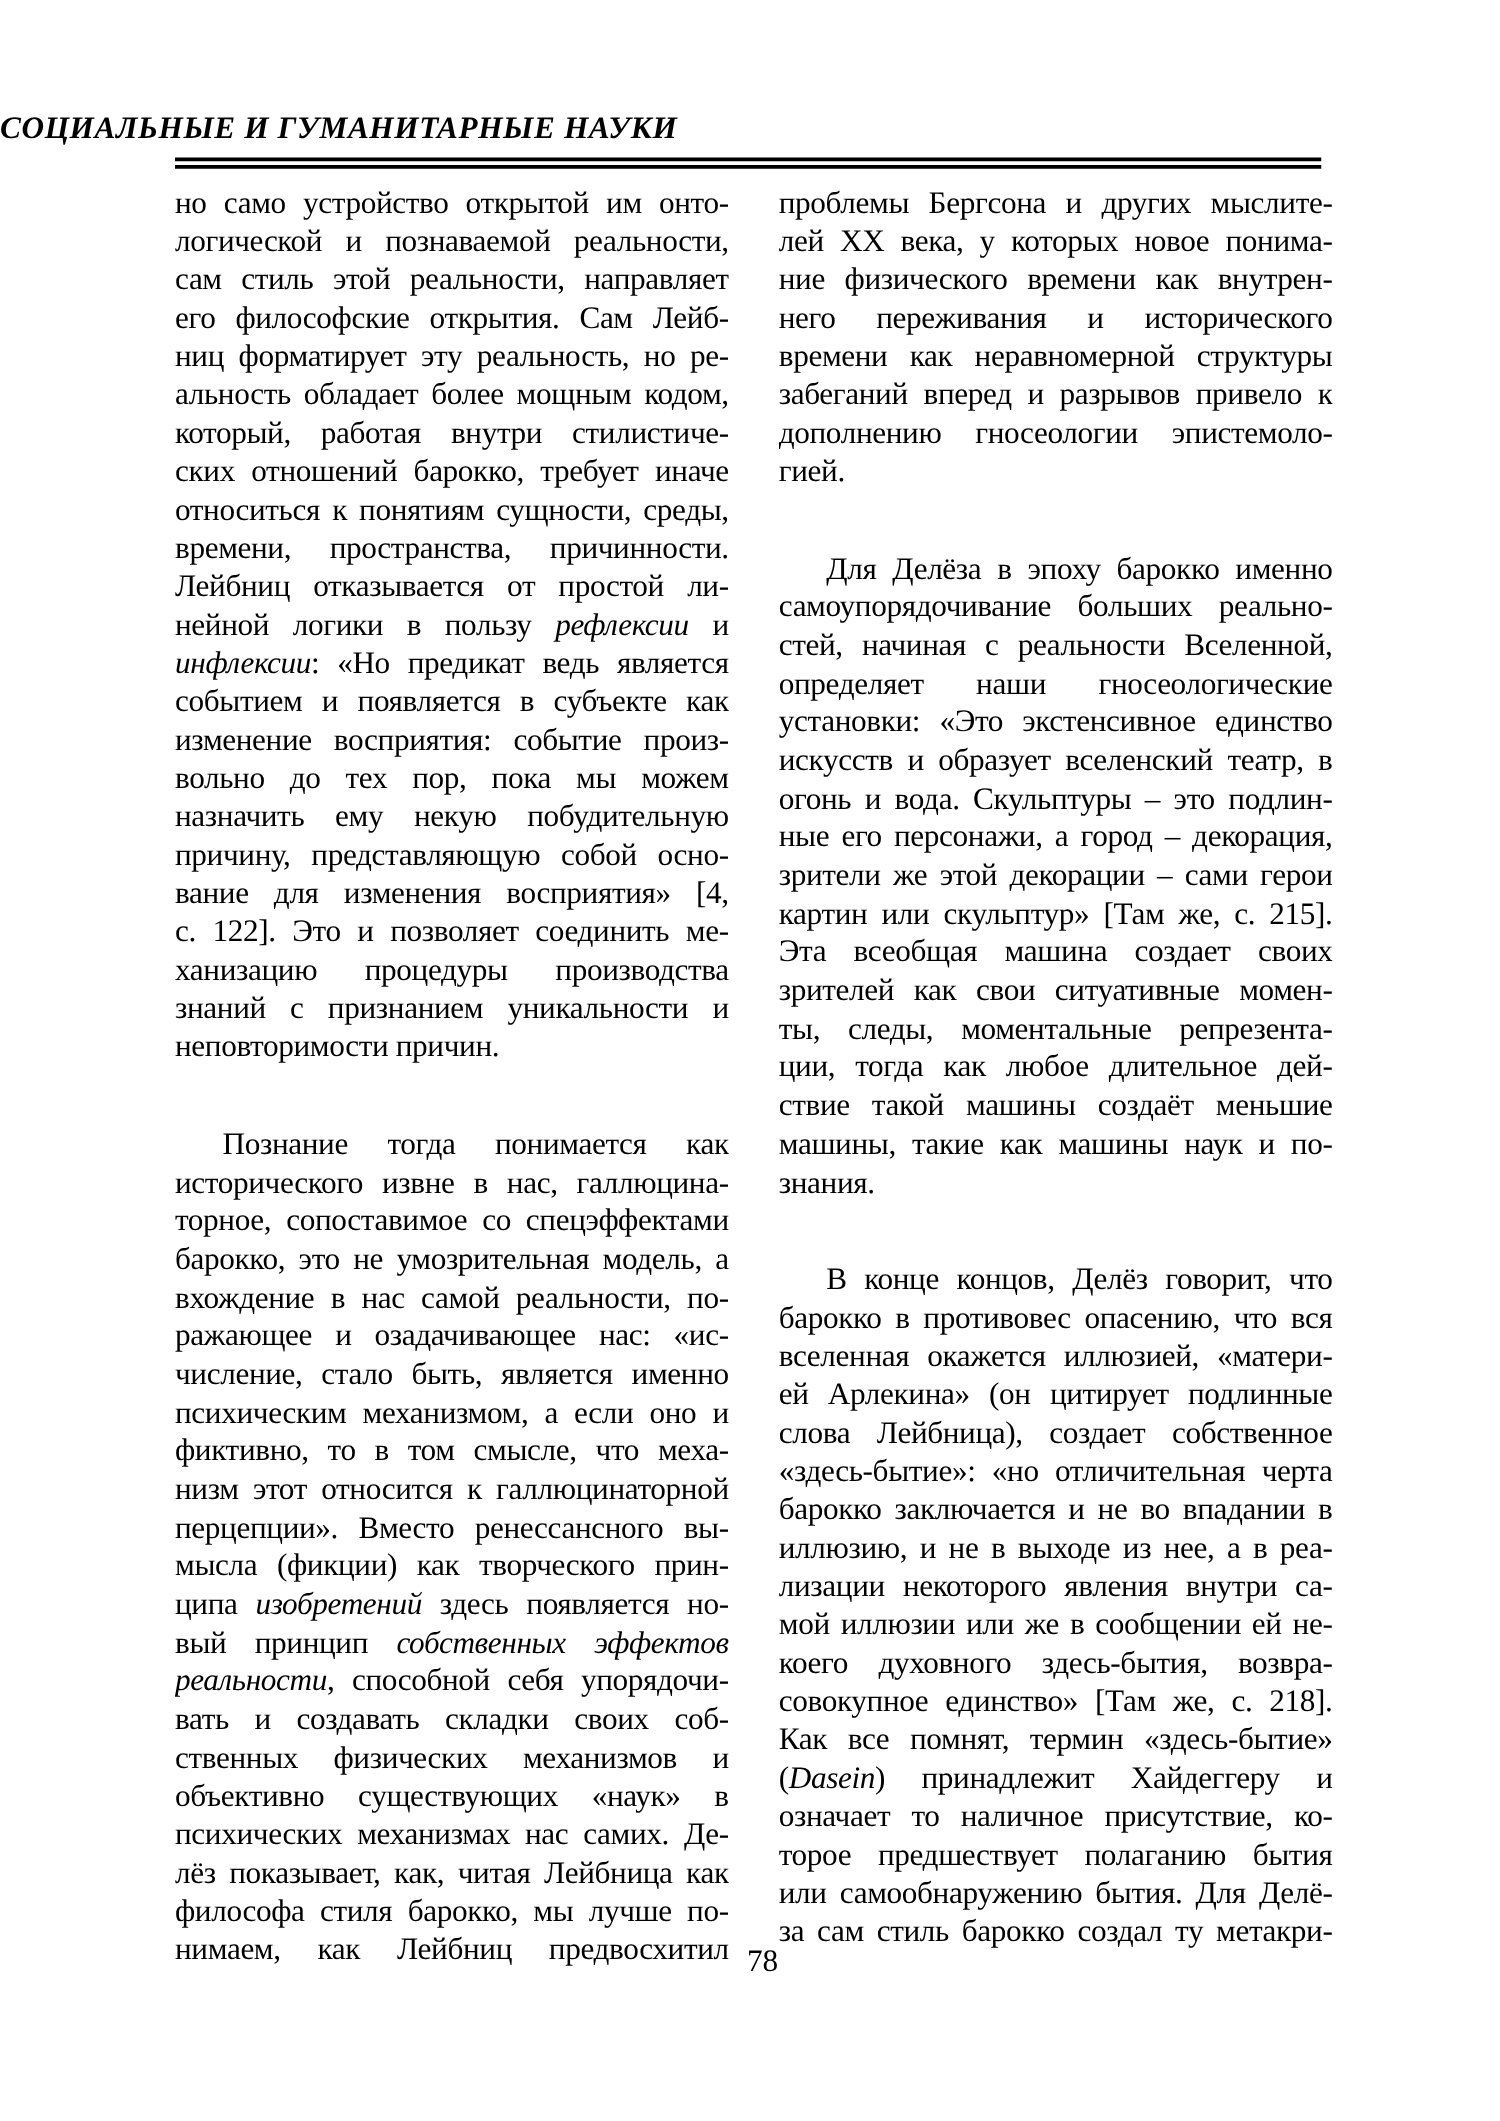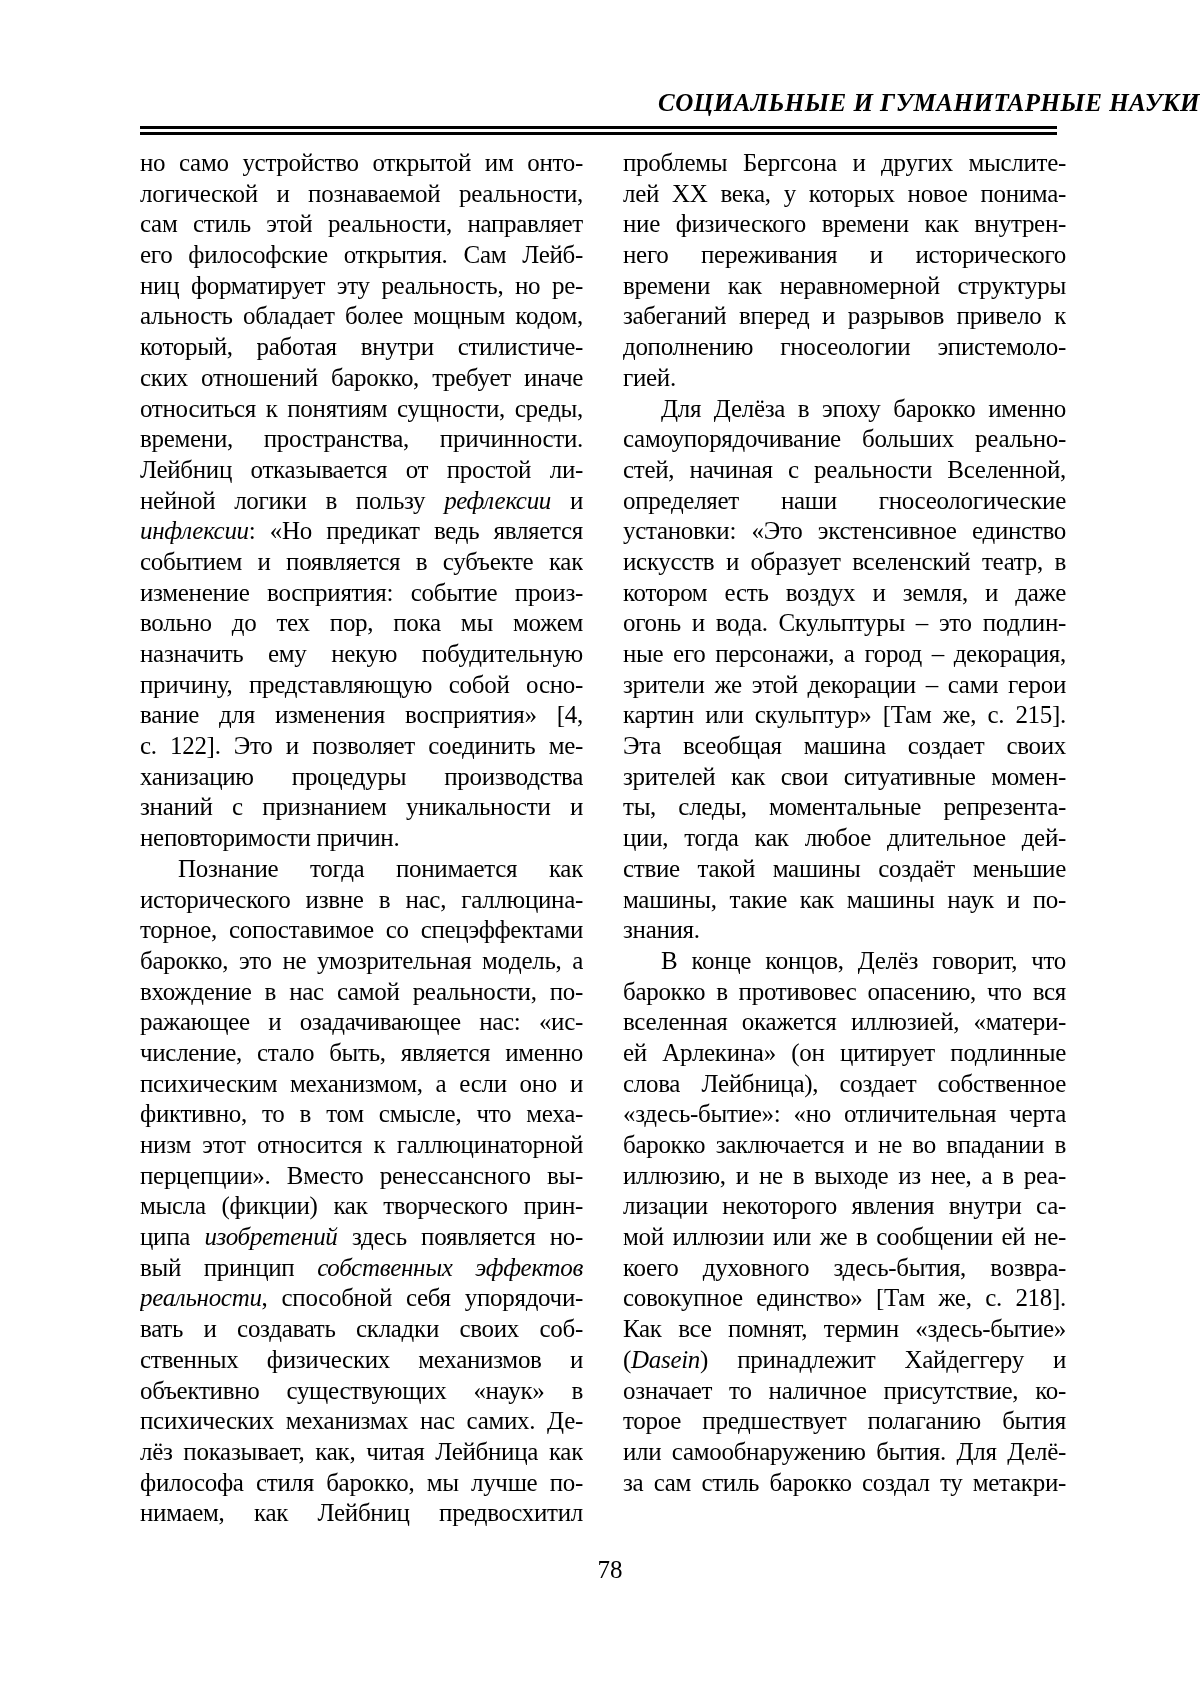--- a/index.html
+++ b/index.html
@@ -8,21 +8,21 @@
     width: 1200px;
     height: 1697px;
     margin: 0 auto;
     background: #ffffff;
     color: #000;
     font-family: "Liberation Serif", "DejaVu Serif", serif;
     overflow: hidden;
   }
   .header { padding-top: 90px; }
   .title {
-    text-align: right;
+    text-align: left;
     font-weight: bold;
     font-style: italic;
     font-size: 25px;
     line-height: 25px;
     letter-spacing: 0.5px;
   }
   .rule {
     margin: 11px 143px 0 140px;
     height: 3px;
     border-top: 3px solid #000;
@@ -39,21 +39,21 @@
     font-size: 25px;
     letter-spacing: -0.3px;
     line-height: 30.7px;
     height: 30.7px;
     text-align: justify;
     text-align-last: justify;
     overflow: hidden;
     white-space: normal;
   }
   .line.flush { text-align-last: left; }
-  .line.indent { text-indent: 38px; }
+  .line.indent { text-indent: 38px; margin-top: 47px; }
   .it { font-style: italic; }
   .pageno {
     position: absolute;
     left: 0;
     top: 1556px;
     width: 100%;
     text-align: center;
     font-size: 25px;
     padding-left: 10px;
   }
@@ -130,21 +130,20 @@
           <div class="line"><span>дополнению гносеологии эпистемоло-</span></div>
           <div class="line flush"><span>гией.</span></div>
         </div>
         <div class="para">
           <div class="line indent"><span>Для Делёза в эпоху барокко именно</span></div>
           <div class="line"><span>самоупорядочивание больших реально-</span></div>
           <div class="line"><span>стей, начиная с реальности Вселенной,</span></div>
           <div class="line"><span>определяет наши гносеологические</span></div>
           <div class="line"><span>установки: «Это экстенсивное единство</span></div>
           <div class="line"><span>искусств и образует вселенский театр, в</span></div>
-          <div class="line"><span>котором есть воздух и земля, и даже</span></div>
           <div class="line"><span>огонь и вода. Скульптуры – это подлин-</span></div>
           <div class="line"><span>ные его персонажи, а город – декорация,</span></div>
           <div class="line"><span>зрители же этой декорации – сами герои</span></div>
           <div class="line"><span>картин или скульптур» [Там же, с. 215].</span></div>
           <div class="line"><span>Эта всеобщая машина создает своих</span></div>
           <div class="line"><span>зрителей как свои ситуативные момен-</span></div>
           <div class="line"><span>ты, следы, моментальные репрезента-</span></div>
           <div class="line"><span>ции, тогда как любое длительное дей-</span></div>
           <div class="line"><span>ствие такой машины создаёт меньшие</span></div>
           <div class="line"><span>машины, такие как машины наук и по-</span></div>

